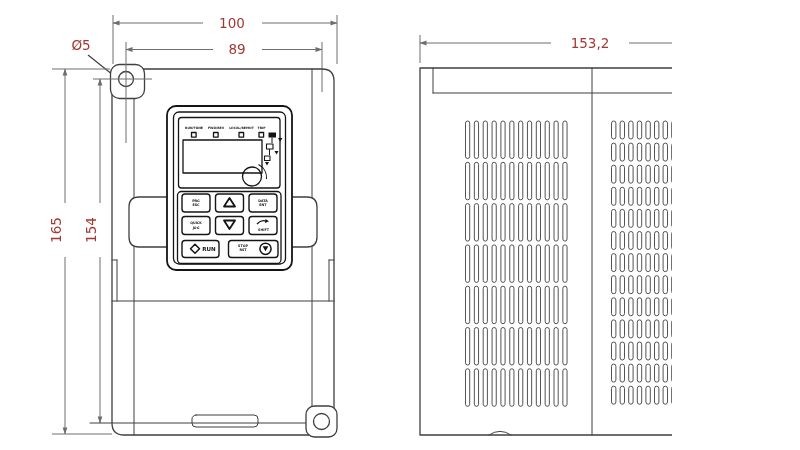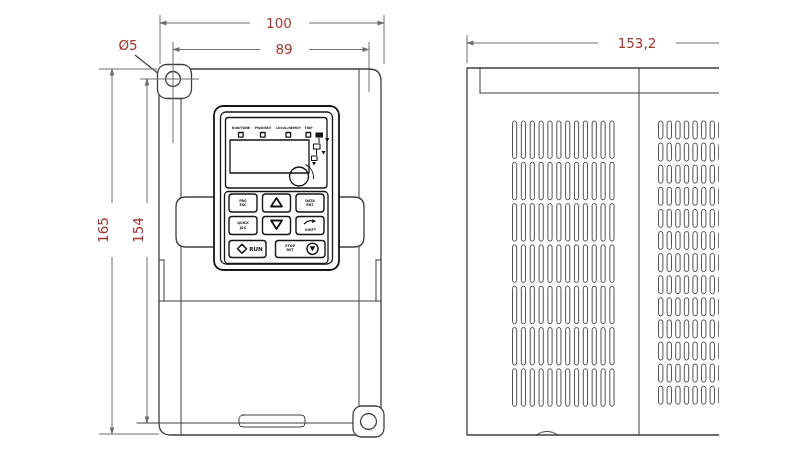--- a/index.html
+++ b/index.html
@@ -3,21 +3,21 @@
 <meta charset="utf-8">
 <style>
   :root{
     --outline:#3f3f3f;
     --dimension-line:#6e6e6e;
     --dimension-text:#a23a34;
     --keypad-ink:#151515;
     --background:#ffffff;
   }
   html,body{margin:0;padding:0;background:var(--background);}
-  .stage{width:672px;height:450px;background:var(--background);position:relative;overflow:hidden;margin-left:47px;}
+  .stage{width:672px;height:450px;background:var(--background);position:relative;overflow:hidden;}
   svg{display:block;}
   .ol{stroke:var(--outline);fill:none;stroke-width:1.3;stroke-linecap:round;stroke-linejoin:round;}
   .olthin{stroke:var(--outline);fill:none;stroke-width:1;stroke-linecap:round;}
   .olf{stroke:var(--outline);fill:var(--background);stroke-width:1.3;stroke-linejoin:round;}
   .kpline{stroke:var(--keypad-ink);fill:none;stroke-width:1.3;stroke-linejoin:round;}
   .kpf{stroke:var(--keypad-ink);fill:var(--background);stroke-width:1.4;stroke-linejoin:round;}
   .kpthick{stroke:var(--keypad-ink);fill:var(--background);stroke-width:1.8;}
   .vent{stroke:var(--outline);fill:none;stroke-width:0.9;}
   .dimline{stroke:var(--dimension-line);fill:none;stroke-width:1;}
   .arrowhead{fill:var(--dimension-line);}

